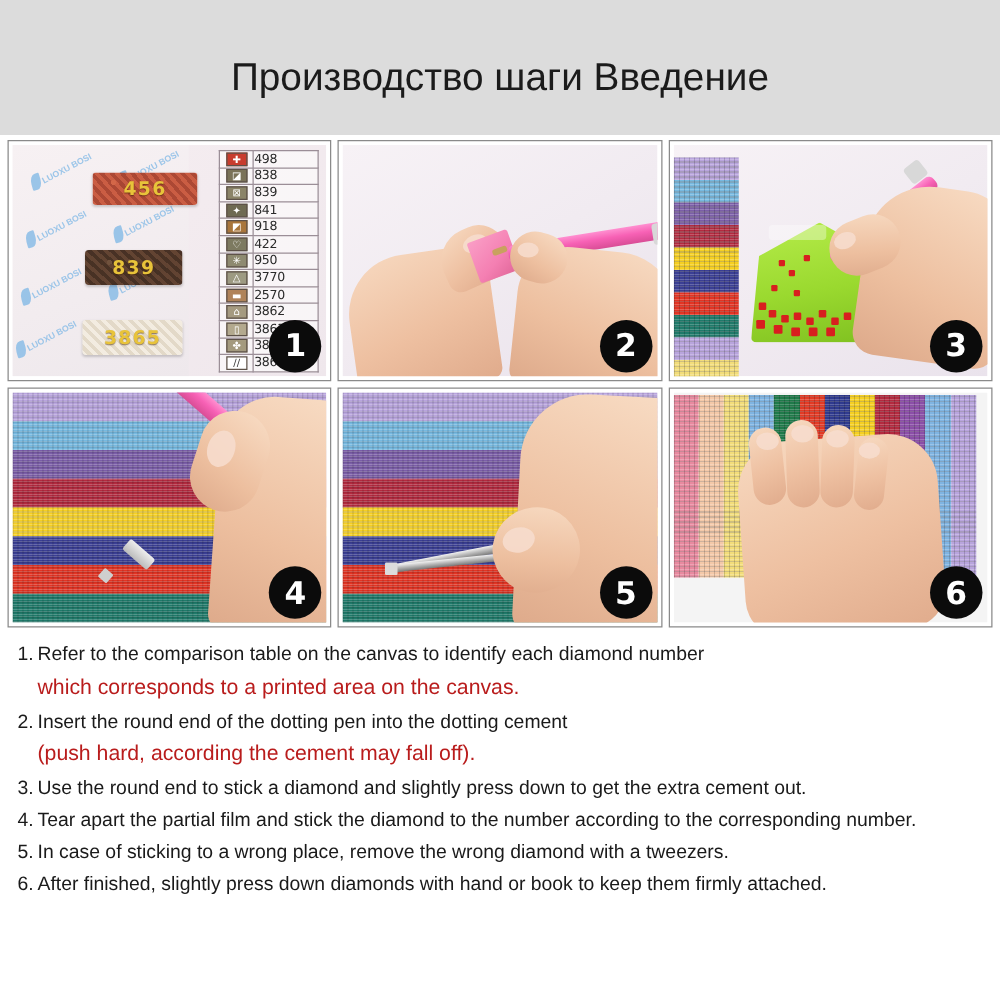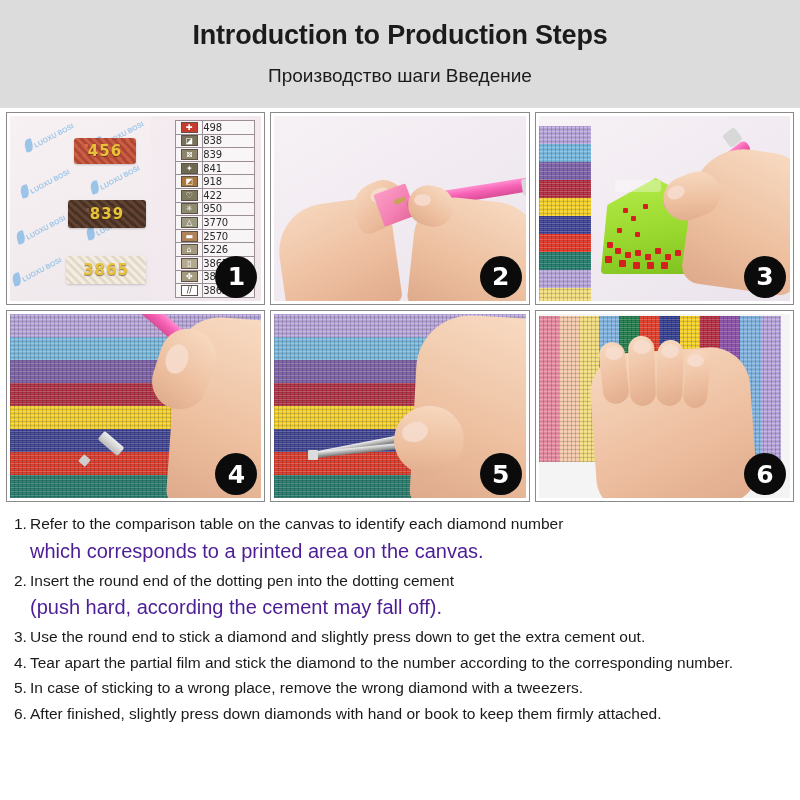--- a/index.html
+++ b/index.html
@@ -15,21 +15,21 @@
   .header{
     position:absolute;left:0;top:0;width:800px;height:108px;
     background:#dcdcdc;
     display:flex;flex-direction:column;align-items:center;justify-content:center;
   }
   .title-en{
     font-size:27px;font-weight:bold;color:#1b1b1b;
     letter-spacing:-0.2px;line-height:1.1;white-space:nowrap;
   }
   .title-ru{
-    font-size:19px;font-weight:400;color:#1b1b1b;
+    font-size:31px;font-weight:400;color:#1b1b1b;
     line-height:1.15;margin-top:15px;white-space:nowrap;text-align:center;
   }
 
   
   .grid{
     position:absolute;left:6px;top:112px;width:788px;height:390px;
     display:grid;
     grid-template-columns:1fr 1fr 1fr;
     grid-template-rows:1fr 1fr;
     gap:5px;
@@ -166,48 +166,47 @@
     background:#fff;padding:8px 14px 0 14px;box-sizing:border-box;
   }
   .ins-line{
     display:flex;align-items:flex-start;
     font-size:15.5px;color:#1a1a1a;line-height:1.0;
     margin-bottom:10px;white-space:nowrap;
   }
   .ins-num{width:16px;flex:none;}
   .ins-text{flex:1;}
   .ins-cont{padding-left:16px;margin-top:-2px;margin-bottom:10px;
-            font-size:20px;color:#4c1d95;white-space:nowrap;}
+            font-size:17px;color:#b91c1c;white-space:nowrap;}
 </style>
 </head>
 <body>
 
 <div class="page">
 
   <div class="header">
-    <div class="title-en">Introduction to Production Steps</div>
     <div class="title-ru">Производство шаги Введение</div>
   </div>
 
   <div class="grid">
 
     <div class="panel">
       <div class="panel-inner">
         <div class="p1-bg"></div>
         <div class="film">
           <div class="film-logo" style="left:22px;top:16px;">LUOXU BOSI</div>
           <div class="film-logo" style="left:92px;top:14px;">LUOXU BOSI</div>
           <div class="film-logo" style="left:18px;top:62px;">LUOXU BOSI</div>
           <div class="film-logo" style="left:88px;top:58px;">LUOXU BOSI</div>
           <div class="film-logo" style="left:14px;top:108px;">LUOXU BOSI</div>
           <div class="film-logo" style="left:84px;top:104px;">LUOXU BOSI</div>
           <div class="film-logo" style="left:10px;top:150px;">LUOXU BOSI</div>
         </div>
 
-        <div class="bag bag-red" style="left:64px;top:22px;width:62px;height:26px;">
+        <div class="bag bag-red" style="left:64px;top:22px;width:84px;height:26px;">
           <div class="beads"></div>
           <div class="bag-num">456</div>
         </div>
         <div class="bag bag-brown" style="left:58px;top:84px;width:78px;height:28px;">
           <div class="beads"></div>
           <div class="bag-num">839</div>
         </div>
         <div class="bag bag-cream" style="left:56px;top:140px;width:80px;height:28px;">
           <div class="beads"></div>
           <div class="bag-num">3865</div>
@@ -266,21 +265,21 @@
             <tr>
               <td class="sym">
                   <span class="sw" style="background:#b0835a">▬</span>
                 </td>
               <td class="num">2570</td>
             </tr>
             <tr>
               <td class="sym">
                   <span class="sw" style="background:#a59a80">⌂</span>
                 </td>
-              <td class="num">5226</td>
+              <td class="num">3862</td>
             </tr>
             <tr>
               <td class="sym">
                   <span class="sw" style="background:#b3a98e">▯</span>
                 </td>
               <td class="num">3863</td>
             </tr>
             <tr>
               <td class="sym">
                   <span class="sw" style="background:#a49a7e">✤</span>

